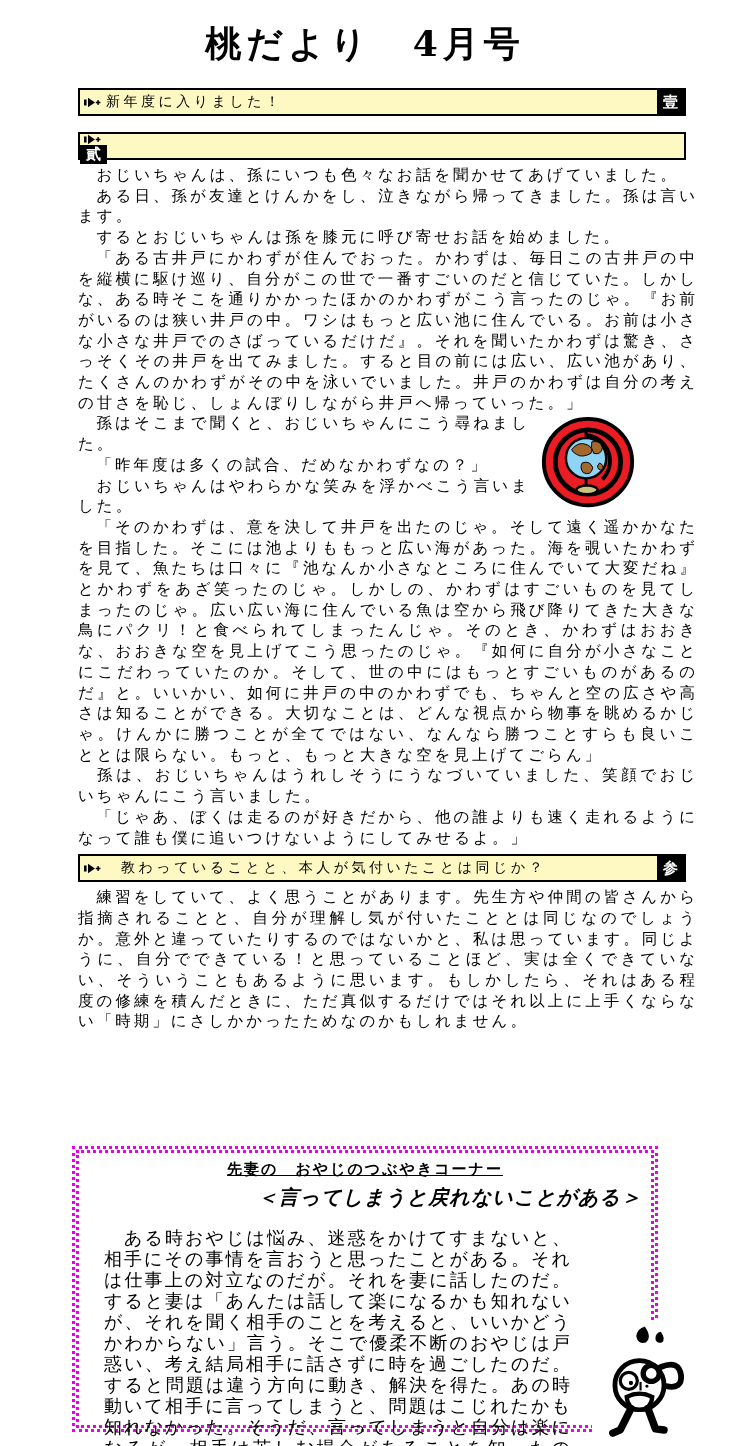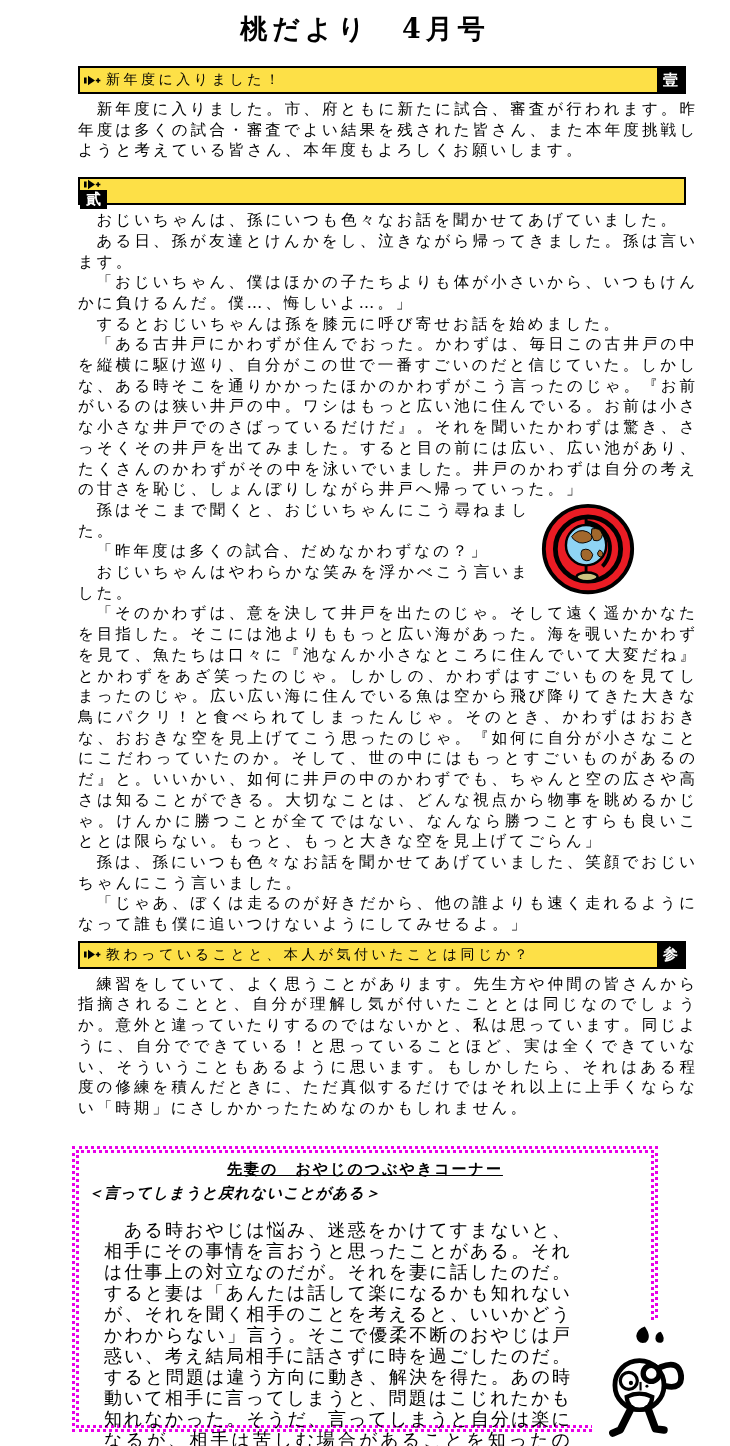--- a/index.html
+++ b/index.html
@@ -2,31 +2,31 @@
 <html><head>
 <meta charset="utf-8">
 <style>
   html,body { margin:0; padding:0; background:#fff; }
   .page {
     position:relative; width:730px; height:1446px; overflow:hidden;
     background:#fff; color:#000;
     font-family:"DejaVu Serif","Liberation Serif",serif;
   }
   .doc-title {
-    margin:0; padding-top:11px; text-align:center;
-    font-size:27px; font-weight:bold; letter-spacing:5px;
+    margin:0; padding-top:20px; text-align:center;
+    font-size:36px; font-weight:bold; letter-spacing:5px;
   }
   .section { margin-left:78px; width:620px; }
   .sec-header {
     display:flex; align-items:stretch; border:2px solid #000;
-    width:604px; height:24px; background:#fde047; box-sizing:content-box;
+    width:604px; height:24px; background:#fef9c3; box-sizing:content-box;
   }
   .s1-header { margin-top:19px; }
   .s2-header { margin-top:16px;flex-direction:column; }
-  .s3-header { margin-top:6px; }
+  .s3-header { margin-top:6px;gap:15px; }
   .sec-icon { display:flex; align-items:center; padding-left:4px; }
   .sec-label {
     flex:1; display:flex; align-items:center; padding-left:5px;
     font-size:14px; letter-spacing:3.5px; white-space:nowrap; overflow:hidden;
   }
   .sec-badge {
     width:27px; background:#000; color:#fff; display:flex;
     align-items:center; justify-content:center;
     font-size:15px; font-weight:bold;
   }
@@ -48,21 +48,21 @@
   .tsubuyaki-inner {
     box-sizing:border-box; width:100%; height:100%;
     border:3px dotted #e800e8; padding:5px 9px 16px 9px;
     font-family:"DejaVu Sans","Liberation Sans",sans-serif;
   }
   .tsubuyaki-title {
     margin:2px 0 0 0; text-align:center; font-size:15px; font-weight:bold;
     letter-spacing:2px; text-decoration:underline;
   }
   .tsubuyaki-subtitle {
-    margin:5px 0 7px 0; text-align:left; font-size:15px; font-weight:bold;
+    margin:5px 0 7px 0; text-align:right; font-size:20px; font-weight:bold;
     font-style:italic; letter-spacing:1px;
   }
   .tsubuyaki-inner p.body-p {
     margin:16px; font-size:18px; letter-spacing:2px; line-height:21px;
     text-align:justify;
   }
   
   .mascot-spacer { float:right; width:70px; height:120px; margin-top:120px; }
 
   .mascot {
@@ -84,42 +84,38 @@
         <svg width="17" height="11" viewBox="0 0 17 11">
           <rect x="0" y="2.5" width="2.6" height="6" fill="#000"></rect>
           <polygon points="4,0.8 11,5.5 4,10.2" fill="#000"></polygon>
           <rect x="11.8" y="4.7" width="4.6" height="1.6" fill="#000"></rect>
           <rect x="13.3" y="3.2" width="1.6" height="4.6" fill="#000"></rect>
         </svg>
       </span>
       <span class="sec-label">新年度に入りました！</span>
       <span class="sec-badge">壹</span>
     </div>
-    <div class="sec-body">
-      <p>　新年度に入りました。市、府ともに新たに試合、審査が行われます。昨年度は多くの試合・審査でよい結果を残された皆さん、また本年度挑戦しようと考えている皆さん、本年度もよろしくお願いします。</p>
-    </div>
   </div>
 
   <div class="section">
     <div class="sec-header s2-header">
       <span class="sec-icon">
         <svg width="17" height="11" viewBox="0 0 17 11">
           <rect x="0" y="2.5" width="2.6" height="6" fill="#000"></rect>
           <polygon points="4,0.8 11,5.5 4,10.2" fill="#000"></polygon>
           <rect x="11.8" y="4.7" width="4.6" height="1.6" fill="#000"></rect>
           <rect x="13.3" y="3.2" width="1.6" height="4.6" fill="#000"></rect>
         </svg>
       </span>
       <span class="sec-label">ゆみかがみ　第三話「かわずは空を知る」</span>
       <span class="sec-badge">貳</span>
     </div>
     <div class="sec-body">
       <p>　おじいちゃんは、孫にいつも色々なお話を聞かせてあげていました。</p>
       <p>　ある日、孫が友達とけんかをし、泣きながら帰ってきました。孫は言います。</p>
-      <p>　「おじいちゃん、僕はほかの子たちよりも体が小さいから、いつもけんかに負けるんだ。僕…、悔しいよ…。」</p>
       <p>　するとおじいちゃんは孫を膝元に呼び寄せお話を始めました。</p>
       <p>　「ある古井戸にかわずが住んでおった。かわずは、毎日この古井戸の中を縦横に駆け巡り、自分がこの世で一番すごいのだと信じていた。しかしな、ある時そこを通りかかったほかのかわずがこう言ったのじゃ。『お前がいるのは狭い井戸の中。ワシはもっと広い池に住んでいる。お前は小さな小さな井戸でのさばっているだけだ』。それを聞いたかわずは驚き、さっそくその井戸を出てみました。すると目の前には広い、広い池があり、たくさんのかわずがその中を泳いでいました。井戸のかわずは自分の考えの甘さを恥じ、しょんぼりしながら井戸へ帰っていった。」</p>
 
       <div class="globe-float">
         <svg width="96" height="99" viewBox="0 0 100 103">
           <ellipse cx="50" cy="51" rx="46" ry="45" stroke="#000" stroke-width="4" fill="#ea1c24"></ellipse>
           <ellipse cx="50" cy="51" rx="34" ry="33.5" fill="none" stroke="#000" stroke-width="5"></ellipse>
           <line x1="48" y1="18" x2="48" y2="26" stroke="#000" stroke-width="3"></line>
           <path d="M48,23 a27,27 0 0 1 17,46" fill="none" stroke="#000" stroke-width="4"></path>
           <circle cx="48" cy="47" r="21" stroke="#000" stroke-width="2.5" fill="#8fd4f4"></circle>
@@ -130,21 +126,21 @@
           <line x1="48" y1="68" x2="48" y2="76" stroke="#000" stroke-width="3"></line>
           <ellipse cx="49" cy="80" rx="11" ry="4.5" stroke="#000" stroke-width="2.5" fill="#cdc27f"></ellipse>
         </svg>
       </div>
 
       <p>　孫はそこまで聞くと、おじいちゃんにこう尋ねました。</p>
       <p>　「昨年度は多くの試合、だめなかわずなの？」</p>
       <p>　おじいちゃんはやわらかな笑みを浮かべこう言いました。</p>
       <p>　「そのかわずは、意を決して井戸を出たのじゃ。そして遠く遥かかなたを目指した。そこには池よりももっと広い海があった。海を覗いたかわずを見て、魚たちは口々に『池なんか小さなところに住んでいて大変だね』とかわずをあざ笑ったのじゃ。しかしの、かわずはすごいものを見てしまったのじゃ。広い広い海に住んでいる魚は空から飛び降りてきた大きな鳥にパクリ！と食べられてしまったんじゃ。そのとき、かわずはおおきな、おおきな空を見上げてこう思ったのじゃ。『如何に自分が小さなことにこだわっていたのか。そして、世の中にはもっとすごいものがあるのだ』と。いいかい、如何に井戸の中のかわずでも、ちゃんと空の広さや高さは知ることができる。大切なことは、どんな視点から物事を眺めるかじゃ。けんかに勝つことが全てではない、なんなら勝つことすらも良いこととは限らない。もっと、もっと大きな空を見上げてごらん」</p>
       <div class="clear"></div>
-      <p>　孫は、孫にいつも色々なお話を聞かせてあげていました、笑顔でおじいちゃんにこう言いました。</p>
+      <p>　孫は、おじいちゃんはうれしそうにうなづいていました、笑顔でおじいちゃんにこう言いました。</p>
       <p>　「じゃあ、ぼくは走るのが好きだから、他の誰よりも速く走れるようになって誰も僕に追いつけないようにしてみせるよ。」</p>
     </div>
   </div>
 
   <div class="section">
     <div class="sec-header s3-header">
       <span class="sec-icon">
         <svg width="17" height="11" viewBox="0 0 17 11">
           <rect x="0" y="2.5" width="2.6" height="6" fill="#000"></rect>
           <polygon points="4,0.8 11,5.5 4,10.2" fill="#000"></polygon>

